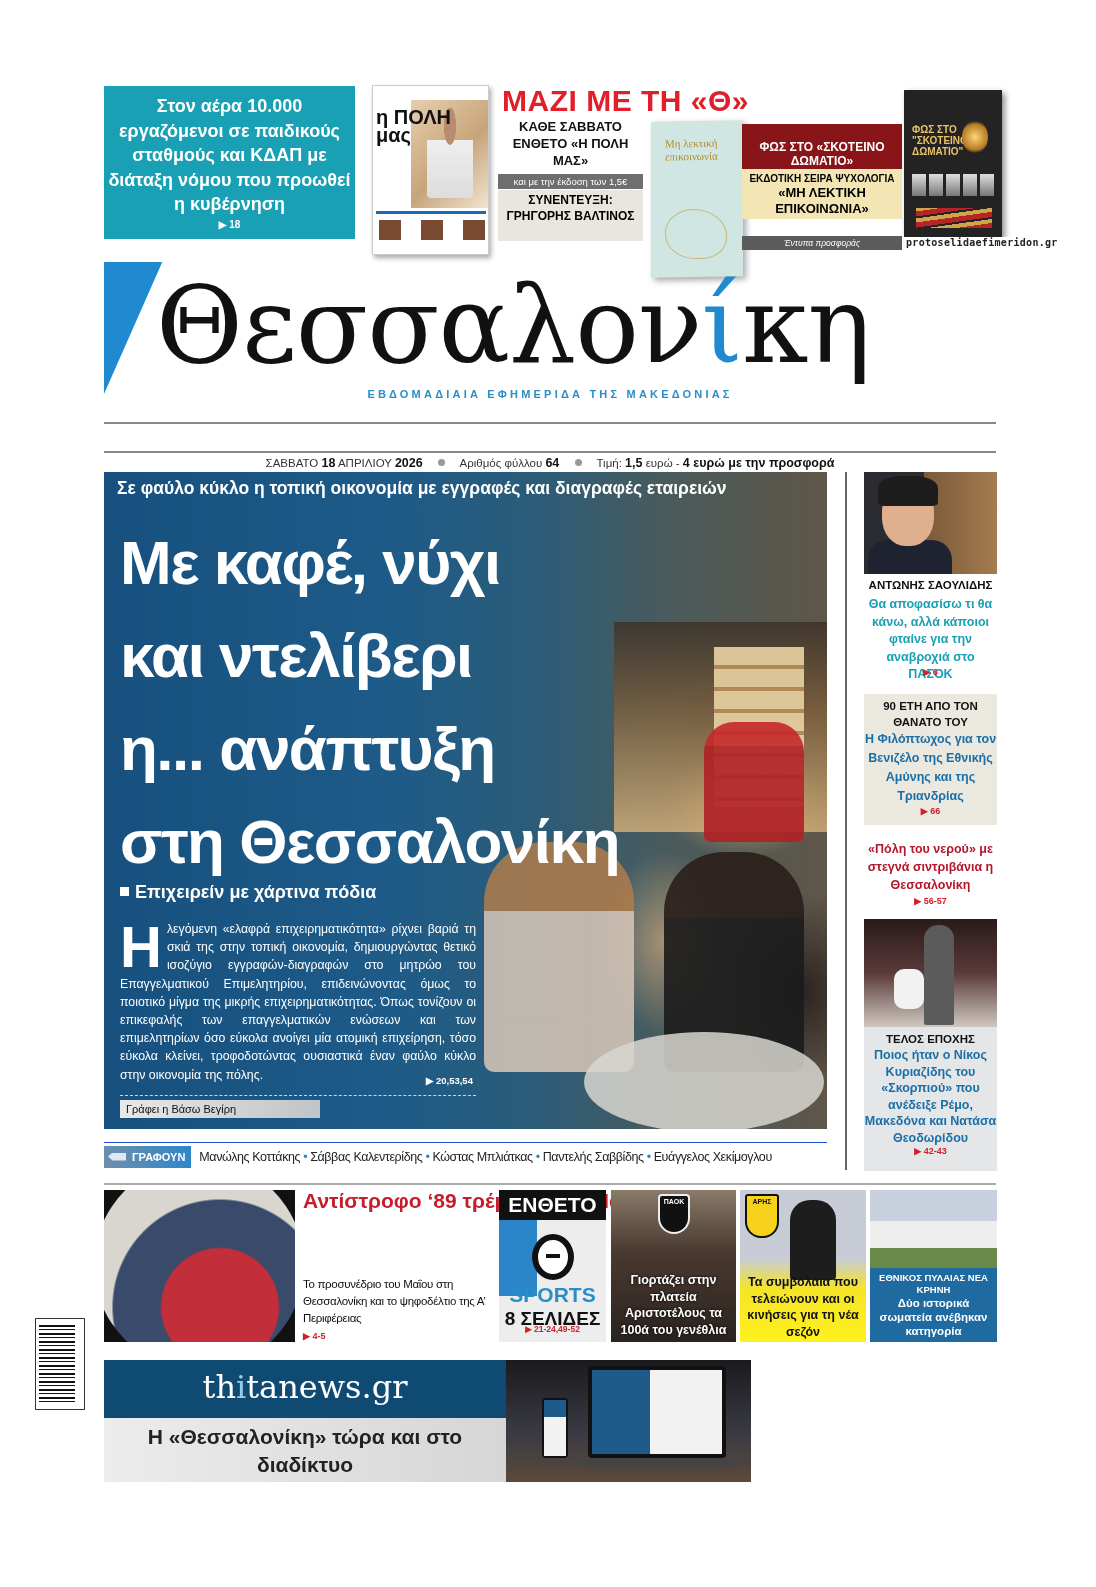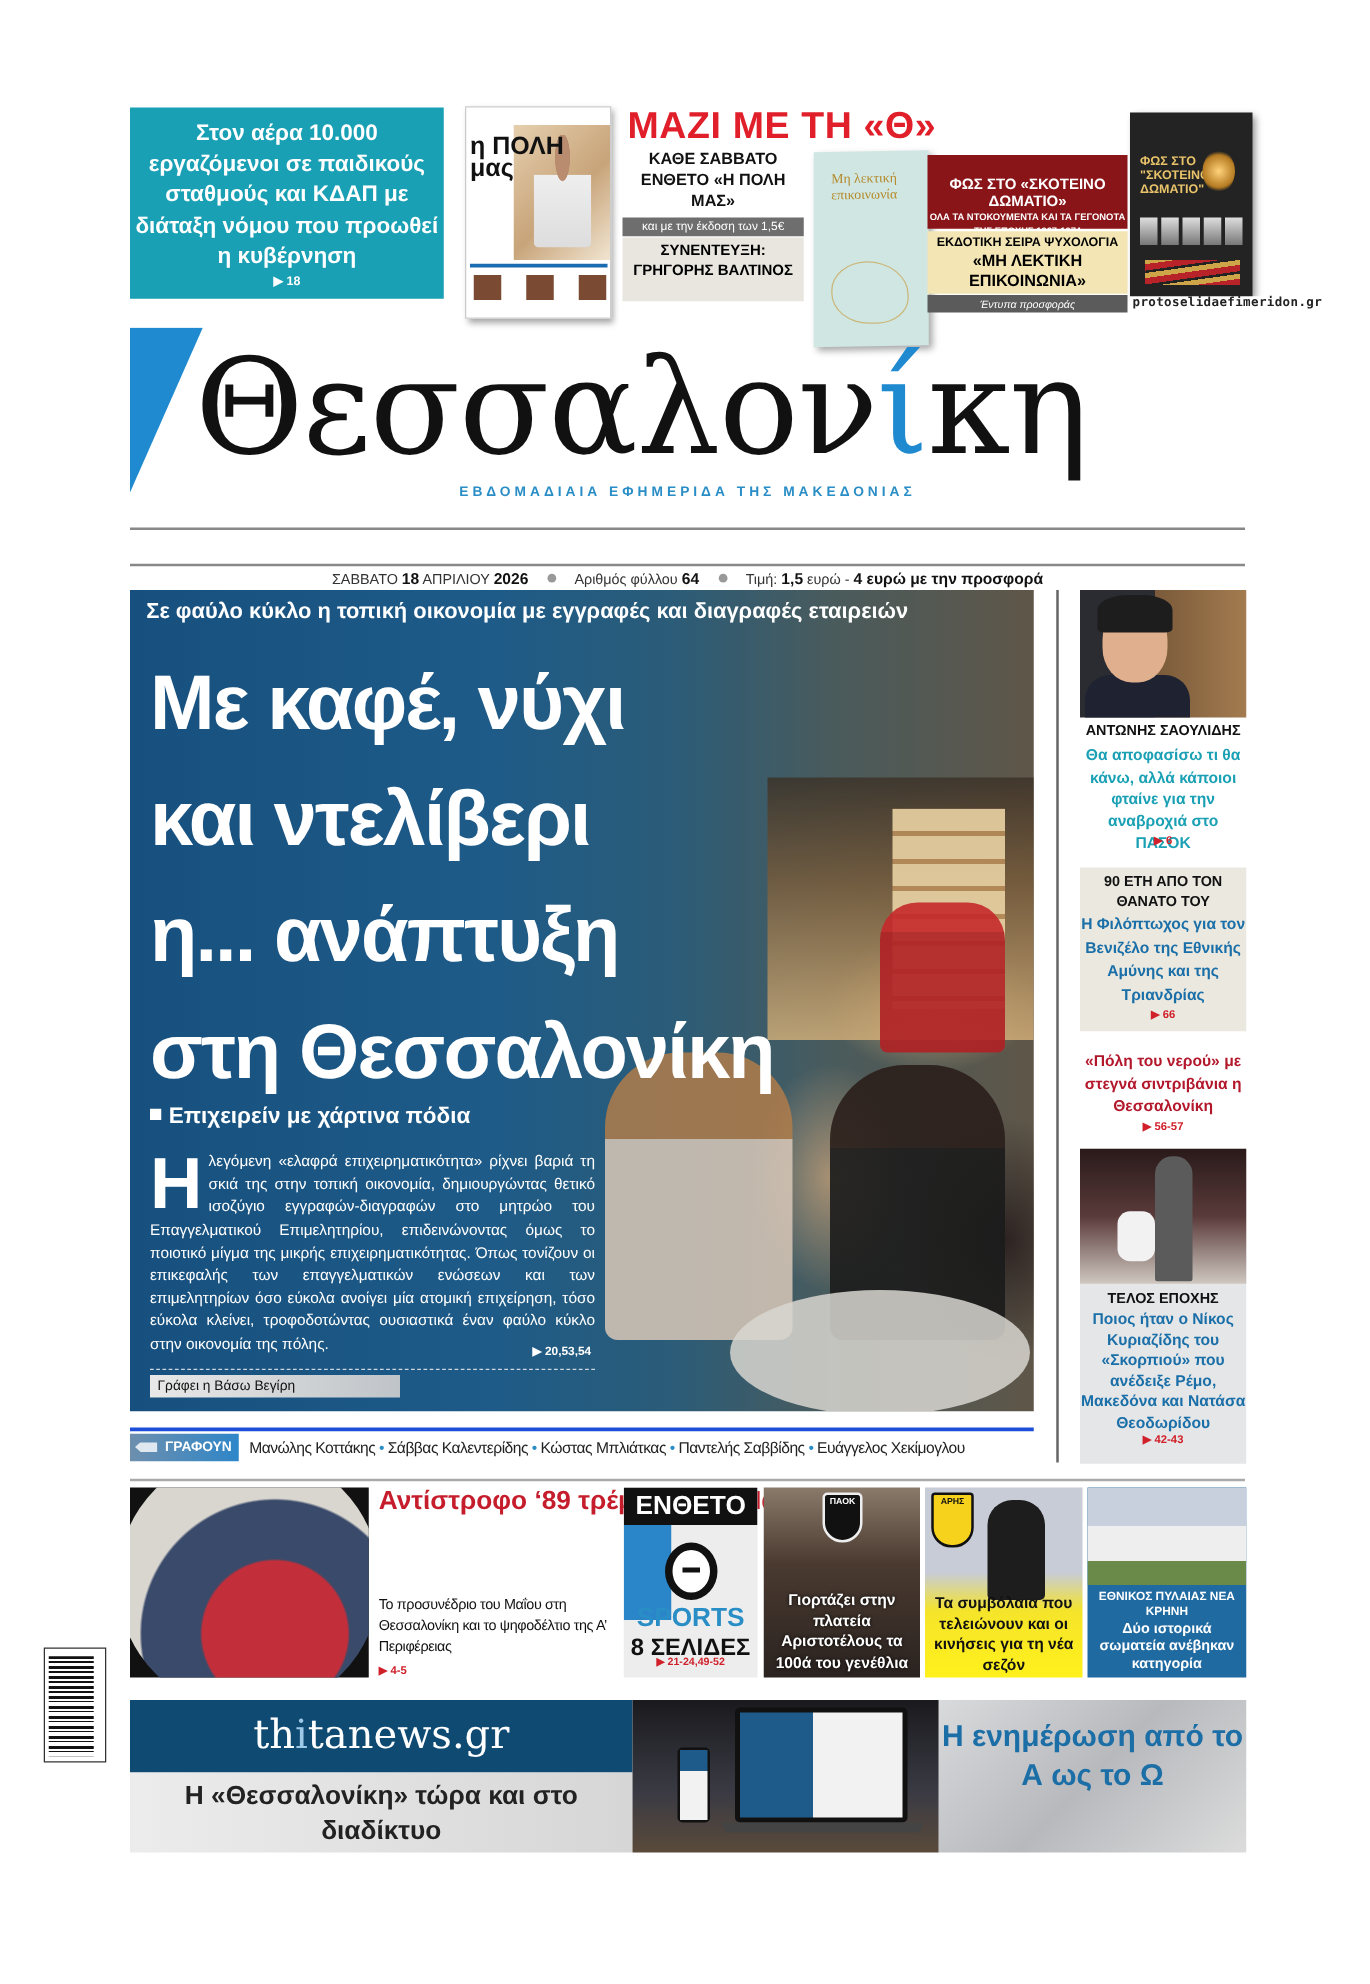--- a/index.html
+++ b/index.html
@@ -25,21 +25,21 @@
   #mazi-edition { left: 498px; top: 174px; width: 145px; height: 15px; background: #6e6e6e; color: #fff; font-size: 9.5px; line-height: 15px; }
   #mazi-interview { left: 498px; top: 190px; width: 145px; height: 51px; background: #e9e6df; font-size: 12px; font-weight: bold; line-height: 16px; padding-top: 2px; }
 
   #book1 { left: 651px; top: 121px; width: 92px; height: 156px; background: #cfe6e2; box-shadow: 3px 3px 6px rgba(0,0,0,0.35); transform: skewY(-1deg); }
   #book1 .bt { position: absolute; left: 14px; top: 16px; font-family: "Liberation Serif", serif; color: #b58a2a; font-size: 11px; line-height: 13px; }
   #book1 .doodle { position: absolute; left: 14px; top: 88px; width: 62px; height: 50px; border: 1px solid #c9a450; border-radius: 45% 55% 40% 50%; opacity: .7; }
 
   #dark-promo { left: 742px; top: 124px; width: 160px; height: 59px; background: #8a1518; color: #fff; }
   #dark-promo .t { font-size: 12px; font-weight: bold; line-height: 14px; margin-top: 16px; }
   #dark-promo .s { font-size: 7.5px; font-weight: bold; line-height: 11px; }
-  #psych-promo { left: 742px; top: 185px; width: 160px; height: 50px; background: #f4e6b4; font-weight: bold; }
+  #psych-promo { left: 742px; top: 169px; width: 160px; height: 50px; background: #f4e6b4; font-weight: bold; }
   #psych-promo .s { font-size: 10px; line-height: 13px; margin-top: 3px; }
   #psych-promo .t { font-size: 13px; line-height: 16px; }
   #offer-tag { left: 742px; top: 236px; width: 160px; height: 14px; background: #5b5b5b; color: #fff; font-size: 8.5px; line-height: 14px; font-style: italic; }
 
   #book2 { left: 904px; top: 90px; width: 98px; height: 148px; background: #232323; box-shadow: 3px 3px 6px rgba(0,0,0,0.45); }
   #book2 .bt { position: absolute; left: 8px; top: 34px; color: #e8c36a; font-size: 10px; font-weight: bold; line-height: 11px; }
   #book2 .bulb { position: absolute; left: 58px; top: 30px; width: 26px; height: 34px; border-radius: 50%; background: radial-gradient(circle,#ffd27a,#b57b22 60%,#232323 75%); }
   #book2 .faces { position: absolute; left: 8px; top: 84px; display: flex; gap: 3px; }
   #book2 .faces div { width: 14px; height: 22px; background: linear-gradient(#dedede,#777); }
   #book2 .bands { position: absolute; left: 12px; top: 118px; width: 76px; height: 20px; background: repeating-linear-gradient(-8deg,#c8232a 0 5px,#e1b34c 5px 9px,#232323 9px 11px); opacity: .9; }
@@ -99,21 +99,21 @@
 
   #side4 { top: 919px; height: 252px; background: #e5e6e7; }
   #side4 .ph { height: 108px; background: linear-gradient(#2a1a1a,#5a3a3a 50%,#cfc8c0); position: relative; }
   #side4 .ph .man { position: absolute; left: 60px; top: 6px; width: 30px; height: 100px; background: #5b5b5b; border-radius: 14px 14px 2px 2px; }
   #side4 .ph .kneel { position: absolute; left: 30px; top: 50px; width: 30px; height: 40px; background: #f2f2f2; border-radius: 10px; }
   #side4 .k { font-size: 11.5px; font-weight: bold; color: #111; margin-top: 6px; }
   #side4 .t { font-size: 12.5px; font-weight: bold; color: #1a6fa8; line-height: 16.5px; margin-top: 2px; }
   #side4 .r { font-size: 9px; font-weight: bold; color: #d0202a; }
 
   
-  #writers { left: 104px; top: 1142px; width: 723px; height: 28px; border-top: 3px solid #1d4ed8; display: flex; align-items: center; }
+  #writers { left: 104px; top: 1142px; width: 723px; height: 28px; border-top: 1px solid #1d4ed8; display: flex; align-items: center; }
   #writers .lab { height: 22px; background: linear-gradient(90deg,#6d8fae,#2e86c8); color: #fff; font-size: 11px; font-weight: bold; padding: 0 6px 0 28px; line-height: 22px; position: relative; }
   #writers .lab .pen { position: absolute; left: 4px; top: 7px; width: 18px; height: 8px; background: #fff; clip-path: polygon(0 50%,25% 0,100% 0,100% 100%,25% 100%); opacity: .8; }
   #writers .names { font-size: 12.5px; color: #222; margin-left: 8px; white-space: nowrap; letter-spacing: -0.4px; }
   #writers .names .sep { color: #2a8ec6; margin: 0 3px; }
 
   #mid-rule { left: 104px; top: 1183px; width: 892px; height: 2px; background: #aaa; }
 
   
   #parl-photo { left: 104px; top: 1190px; width: 191px; height: 152px; background: #111; overflow: hidden; }
   #parl-photo .ring { position: absolute; left: -10px; top: -30px; width: 210px; height: 210px; border-radius: 50%; background: radial-gradient(circle at 60% 70%, #c22e3a 0 30%, #3a4a6a 31% 55%, #d9d6cf 56% 80%, #555 81%); }
@@ -343,16 +343,13 @@
   </div>
   <div class="mid">
     <div class="laptop">
         <div class="screen"></div>
       </div>
     <div class="base"></div>
     <div class="phone">
         <div></div>
       </div>
   </div>
-  <div class="right">
-    <div class="tx">Η ενημέρωση από το Α ως το Ω</div>
-  </div>
 </div>
 
 </body></html>

